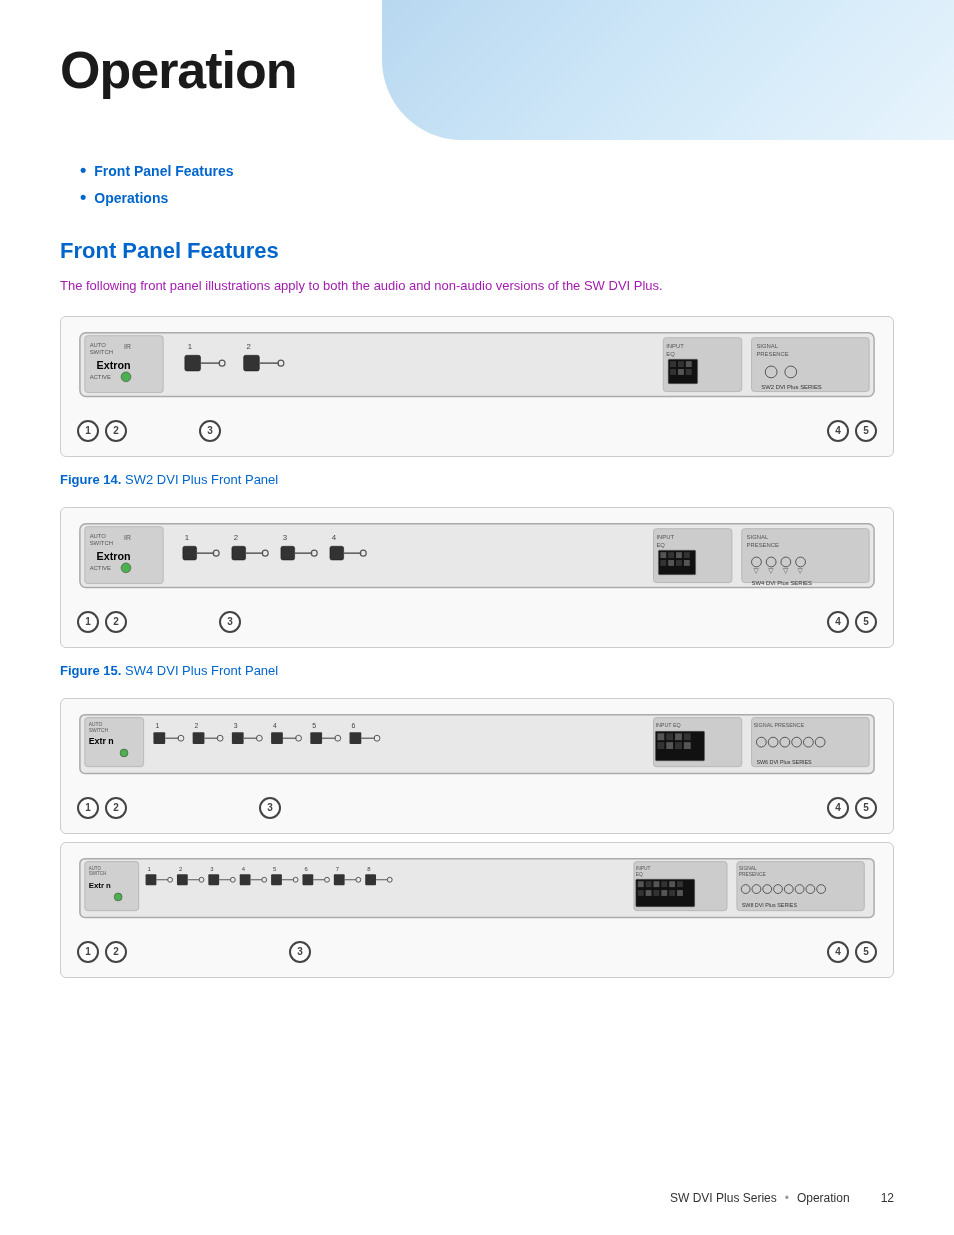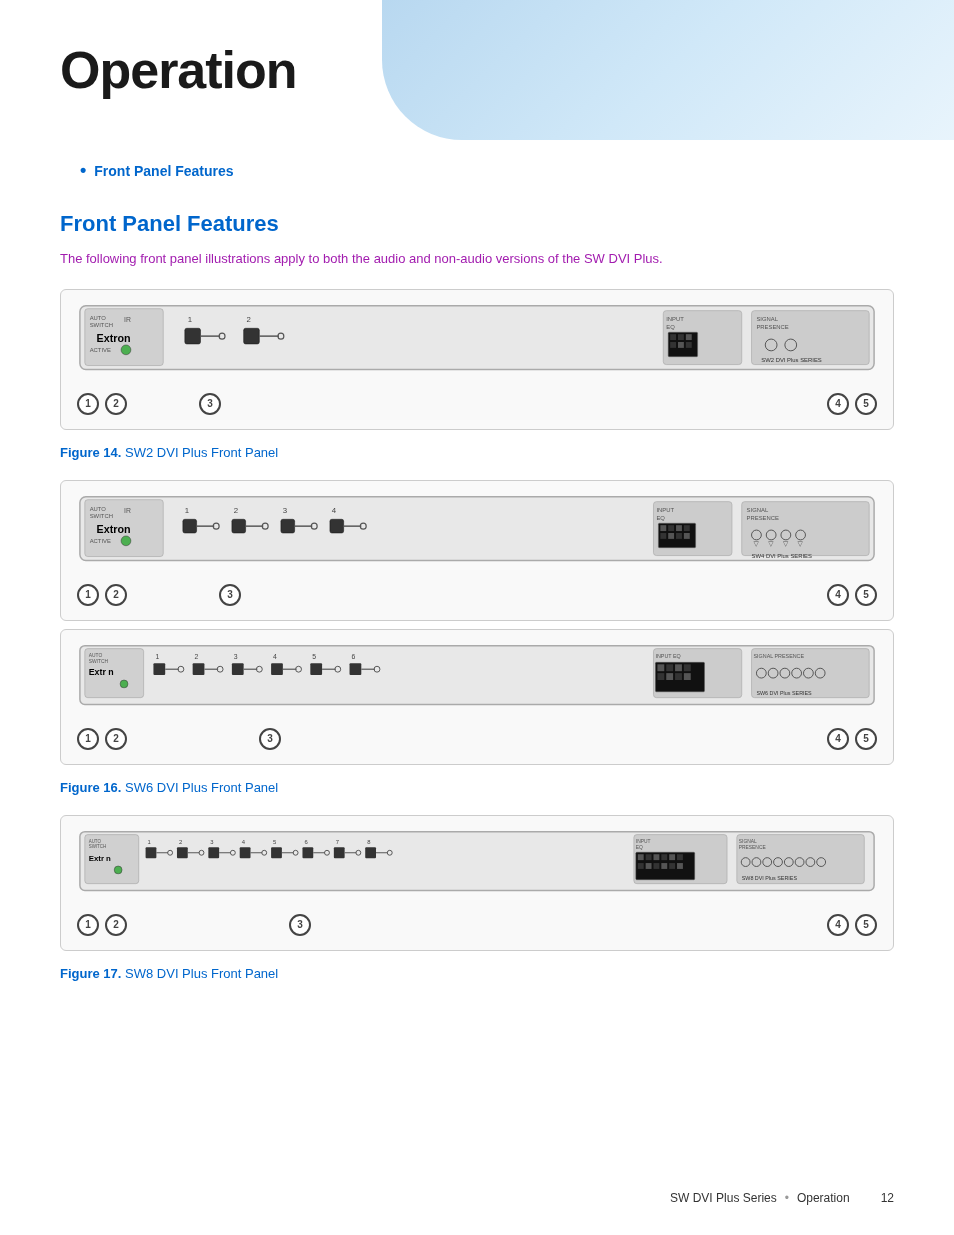--- a/index.html
+++ b/index.html
@@ -160,20 +160,23 @@
 <div class="header-bg"></div>
 
 <div class="page-content">
 
   <h1 class="main-title">Operation</h1>
 
   <ul class="toc-list">
     <li>
       <a class="toc-link" href="#">Front Panel Features</a>
     </li>
+    <li>
+      <a class="toc-link" href="#">Operations</a>
+    </li>
   </ul>
 
   <h2 class="section-title">Front Panel Features</h2>
   <p class="section-description">The following front panel illustrations apply to both the audio and non-audio versions of the SW DVI Plus.</p>
 
   <div class="device-panel-wrapper">
     <div class="device-diagram">
       <svg width="100%" height="85" viewBox="0 0 820 85">
 
         <rect x="5" y="5" width="810" height="65" rx="6" ry="6" fill="#e8e8e8" stroke="#aaa" stroke-width="1.5"></rect>
@@ -307,20 +310,24 @@
           <span class="callout-item">2</span>
           <span style="display:inline-block;width:80px;"></span>
           <span class="callout-item">3</span>
         </div>
         <div class="callouts-group">
           <span class="callout-item">4</span>
           <span class="callout-item">5</span>
         </div>
       </div>
     </div>
+    <p class="figure-caption">
+      <span class="figure-caption-label">Figure 15.</span>
+      <span>SW4 DVI Plus Front Panel</span>
+    </p>
   </div>
 
   <div class="device-panel-wrapper">
     <div class="device-diagram">
       <svg width="100%" height="80" viewBox="0 0 820 80">
         <rect x="5" y="5" width="810" height="60" rx="5" ry="5" fill="#e8e8e8" stroke="#aaa" stroke-width="1.5"></rect>
 
         <rect x="10" y="8" width="60" height="50" rx="3" fill="#d0d0d0" stroke="#999" stroke-width="0.5"></rect>
         <text x="14" y="35" font-family="Arial" font-weight="bold" font-size="9" fill="#000">Extr n</text>
         <text x="14" y="17" font-family="Arial" font-size="5" fill="#555">AUTO</text>
@@ -385,24 +392,20 @@
           <span class="callout-item">2</span>
           <span style="display:inline-block;width:120px;"></span>
           <span class="callout-item">3</span>
         </div>
         <div class="callouts-group">
           <span class="callout-item">4</span>
           <span class="callout-item">5</span>
         </div>
       </div>
     </div>
-    <p class="figure-caption">
-      <span class="figure-caption-label">Figure 16.</span>
-      <span>SW6 DVI Plus Front Panel</span>
-    </p>
   </div>
 
   <div class="device-panel-wrapper">
     <div class="device-diagram">
       <svg width="100%" height="80" viewBox="0 0 820 80">
         <rect x="5" y="5" width="810" height="60" rx="5" ry="5" fill="#e8e8e8" stroke="#aaa" stroke-width="1.5"></rect>
 
         <rect x="10" y="8" width="55" height="50" rx="3" fill="#d0d0d0" stroke="#999" stroke-width="0.5"></rect>
         <text x="14" y="35" font-family="Arial" font-weight="bold" font-size="8" fill="#000">Extr n</text>
         <text x="14" y="17" font-family="Arial" font-size="4.5" fill="#555">AUTO</text>
@@ -485,24 +488,20 @@
           <span class="callout-item">2</span>
           <span style="display:inline-block;width:150px;"></span>
           <span class="callout-item">3</span>
         </div>
         <div class="callouts-group">
           <span class="callout-item">4</span>
           <span class="callout-item">5</span>
         </div>
       </div>
     </div>
-    <p class="figure-caption">
-      <span class="figure-caption-label">Figure 17.</span>
-      <span>SW8 DVI Plus Front Panel</span>
-    </p>
   </div>
 
 </div>
 
 <div class="page-footer">
   <span>SW DVI Plus Series</span>
   <span class="footer-divider">•</span>
   <span>Operation</span>
   <span style="margin-left:23px;">12</span>
 </div>

